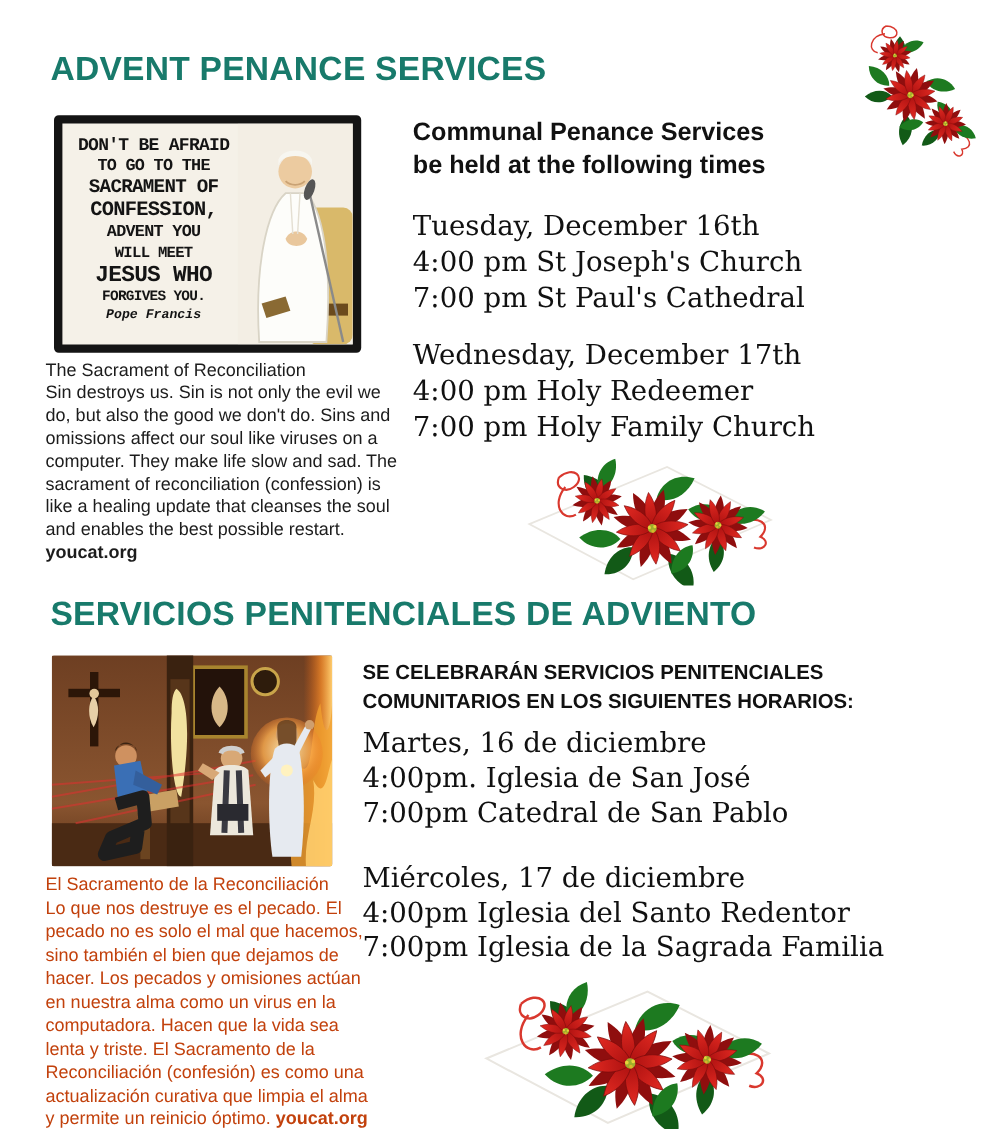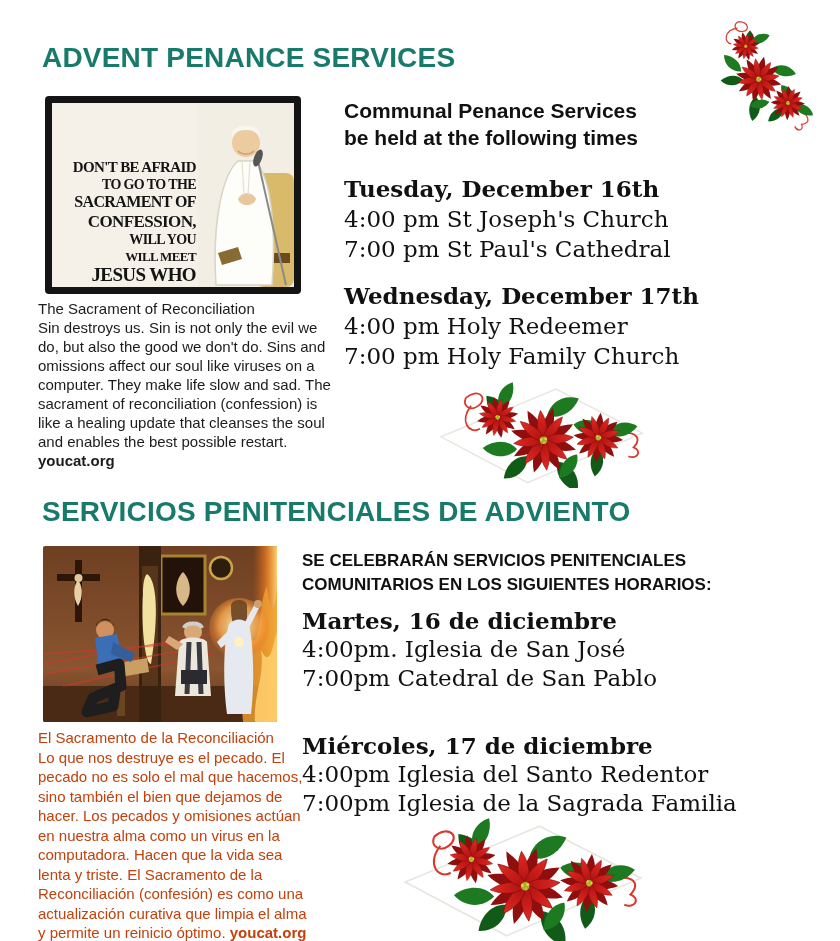--- a/index.html
+++ b/index.html
@@ -14,51 +14,51 @@
   
   .spray { position:absolute; }
   #spray-top-right { left:688px; top:0px; width:152px; height:158px; }
   #spray-middle   { left:424px; top:382px; width:232px; height:106px; }
   #spray-bottom   { left:378px; top:818px; width:286px; height:124px; }
 
   
   .pope-frame { position:absolute; left:45px; top:96px; width:256px; height:198px;
                 background:#f5f1e8; border:7px solid #141414; border-radius:4px;
                 display:flex; overflow:hidden; }
-  .pope-text { width:146px; padding:10px 2px 0 8px; text-align:right; color:#141414;
+  .pope-text { width:146px; padding:10px 2px 0 8px; text-align:center; color:#141414;
                font-weight:bold; letter-spacing:-0.6px; line-height:1.18;
-               font-family:Liberation Serif, serif;margin-top:46px; }
+               font-family:Liberation Mono, monospace; }
   .pope-text .l1{font-size:15px;} .pope-text .l2{font-size:14px;}
   .pope-text .l3{font-size:16px;} .pope-text .l4{font-size:17px;}
   .pope-text .l5{font-size:14px;} .pope-text .l6{font-size:13px;}
   .pope-text .l7{font-size:19px;} .pope-text .l8{font-size:12px;}
   .pope-attrib { font-style:italic; font-size:11px; margin-top:2px; letter-spacing:0; }
   .pope-figure { flex:1; position:relative; }
 
   
   .caption { position:absolute; font-size:15px; line-height:19px; }
   #caption-en { left:38px; top:299px; width:300px; color:#1c1c1c; }
   #caption-es { left:38px; top:728px; width:274px; color:#c2410c; line-height:19.5px; }
   .caption .src { font-weight:bold; }
 
   
   .col-en { position:absolute; left:344px; top:97px; width:400px; color:#111; }
   .col-en .head { font-weight:bold; font-size:21px; line-height:27px;
                   font-family:"Liberation Sans", sans-serif; }
   .sched { font-family:"DejaVu Serif", serif; font-size:23px; line-height:30px; }
-  .sched .day { font-weight:bold; }
+  .sched .day { font-weight:normal; }
   .col-en .block1 { margin-top:23px; }
   .col-en .block2 { margin-top:17px; }
 
   
   .col-es { position:absolute; left:302px; top:549px; width:536px; color:#111; }
   .col-es .head { font-weight:bold; font-size:17px; line-height:24px;
                   font-family:"Liberation Sans", sans-serif; }
   .col-es .block1 { margin-top:9px; }
-  .col-es .block2 { margin-top:38px; }
+  .col-es .block2 { margin-top:25px; }
   .col-es .sched  { line-height:29px; }
 
   
   .scene-frame { position:absolute; left:43px; top:546px; width:234px; height:176px;
                  border-radius:2px; overflow:hidden; }
 </style>
 </head>
 <body>
 
 <div class="page">
@@ -142,21 +142,21 @@
     <use href="#card-outline"></use>
       <use href="#spray"></use>
   </svg>
 
   <div class="pope-frame">
     <div class="pope-text">
       <div class="l1">DON'T BE AFRAID</div>
       <div class="l2">TO GO TO THE</div>
       <div class="l3">SACRAMENT OF</div>
       <div class="l4">CONFESSION,</div>
-      <div class="l5">WILL YOU</div>
+      <div class="l5">ADVENT YOU</div>
       <div class="l6">WILL MEET</div>
       <div class="l7">JESUS WHO</div>
       <div class="l8">FORGIVES YOU.</div>
       <div class="pope-attrib">Pope Francis</div>
     </div>
     <div class="pope-figure">
       <svg viewBox="0 0 96 184" width="100%" height="100%" preserveAspectRatio="xMidYMax meet">
         <rect x="0" y="0" width="96" height="184" fill="#f3eee4"></rect>
         <rect x="58" y="70" width="38" height="114" rx="8" fill="#d9b96a"></rect>
         <rect x="66" y="150" width="26" height="10" fill="#6b4a1d"></rect>

